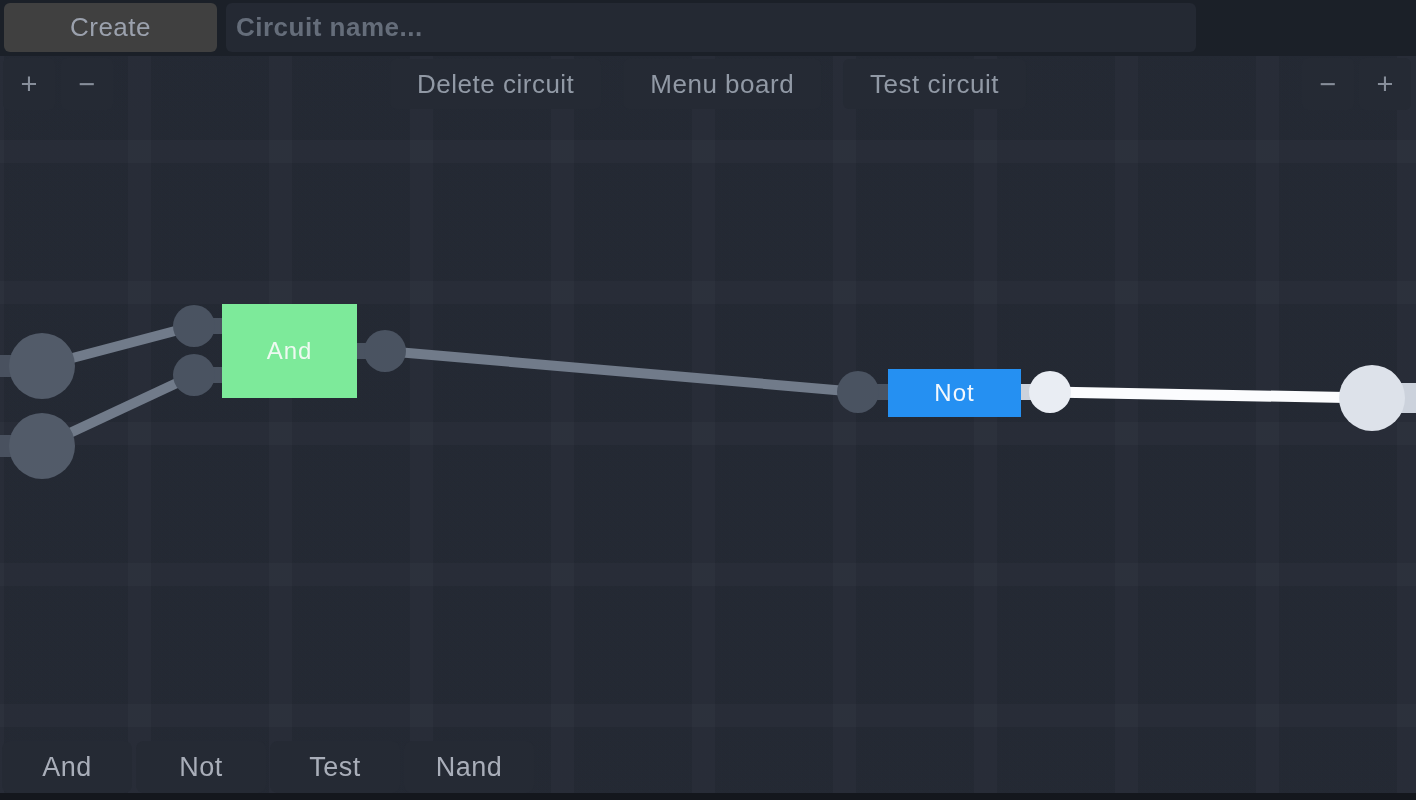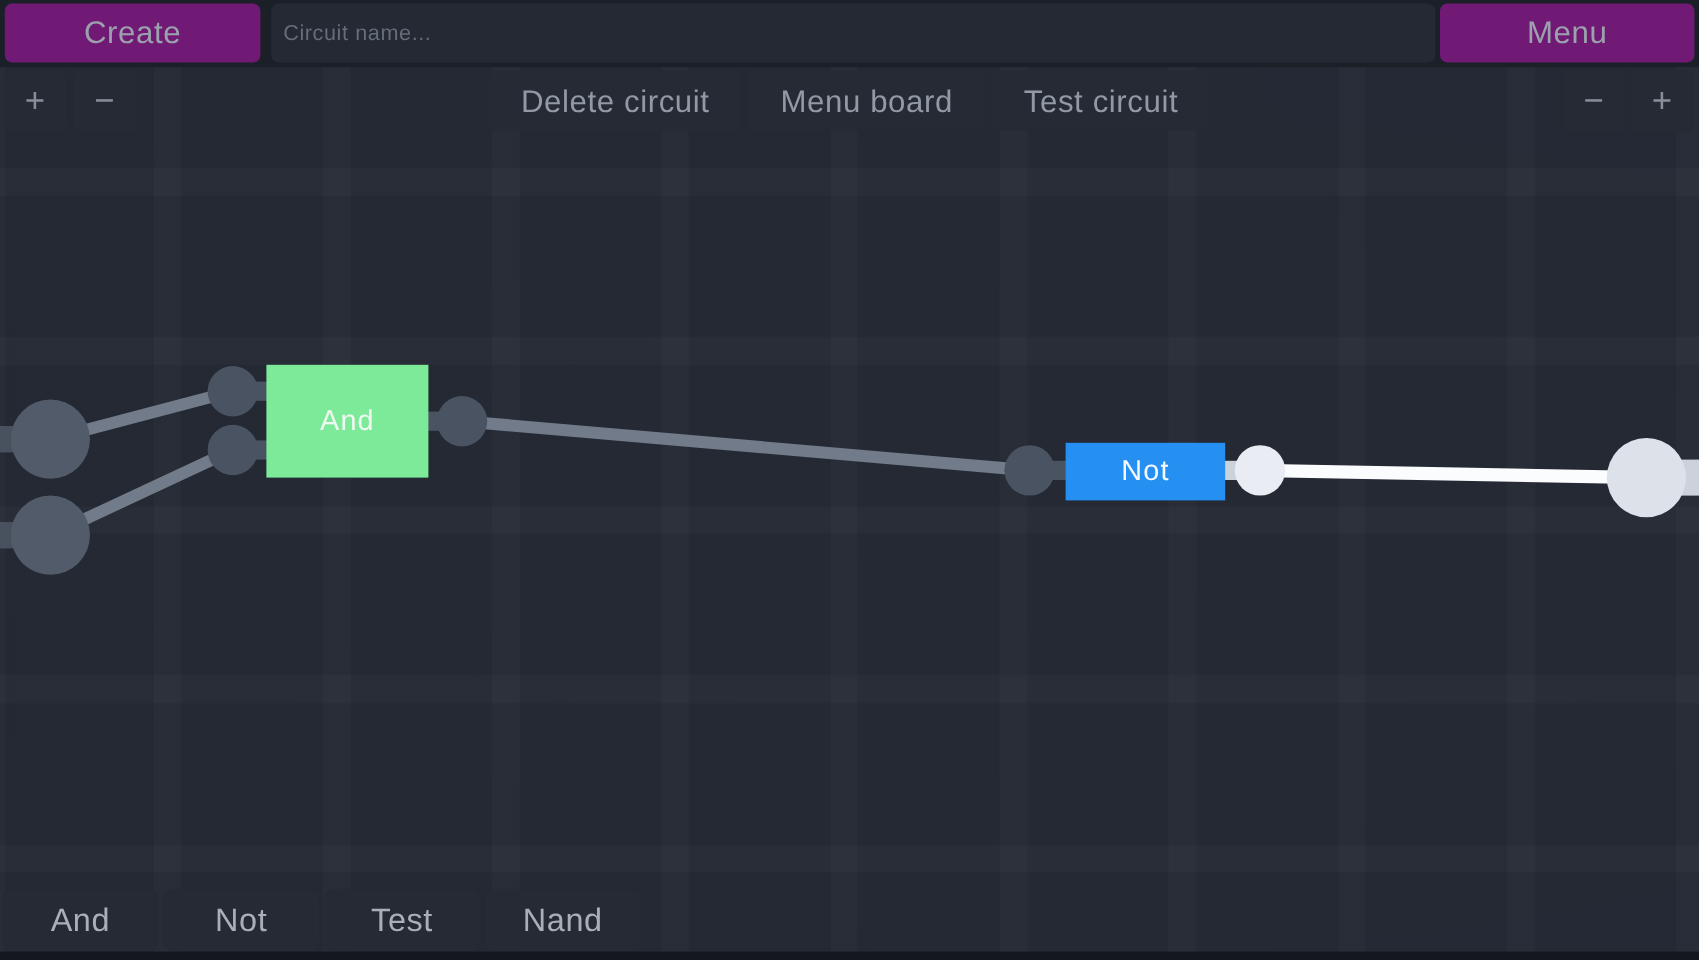--- a/index.html
+++ b/index.html
@@ -26,52 +26,52 @@
   }
   #and-label{left:222px;top:304px;width:135px;height:94px;color:#eef9f1;}
   #not-label{left:888px;top:369px;width:133px;height:48px;color:#f4f8fd;}
   
   #topbar{
     position:absolute;left:0;top:0;width:1416px;height:56px;
     background:#1b2028;
   }
   .bar-btn{
     position:absolute;top:3px;height:49px;
-    background:#701a75;border:none;border-radius:6px;
+    background:#404040;border:none;border-radius:6px;
     color:#9ba1ad;font-size:26px;letter-spacing:0.5px;
     font-family:inherit;
     display:flex;align-items:center;justify-content:center;
     box-sizing:border-box;cursor:pointer;
   }
   #create-btn{left:4px;width:213px;}
   #menu-btn{left:1200px;width:212px;}
   #circuit-name{
     position:absolute;left:226px;top:3px;width:970px;height:49px;
     background:#242933;border:none;border-radius:6px;outline:none;
-    color:#cfd3da;font-size:18px;letter-spacing:0.5px;
-    font-family:inherit;padding:0 0 0 10px;box-sizing:border-box;
+    color:#cfd3da;font-size:26px;letter-spacing:0.5px;
+    font-family:inherit;padding:0 0 0 10px;box-sizing:border-box;font-weight:bold;
   }
   #circuit-name::placeholder{color:#656d7a;opacity:1;}
   
   .zoom-btn{
     position:absolute;top:58px;width:52px;height:52px;
     background:#252a34;border:none;border-radius:6px;
     color:#878e9a;font-size:29px;
     font-family:inherit;
     display:flex;align-items:center;justify-content:center;
     cursor:pointer;
   }
   #zoom-in-left{left:3px;}
   #zoom-out-left{left:61px;}
   #zoom-out-right{left:1302px;}
   #zoom-in-right{left:1359px;}
   
   #center-toolbar{
     position:absolute;top:59px;left:50%;transform:translateX(-50%);
-    display:flex;gap:5px;
+    display:flex;gap:22px;
   }
   .tool-btn{
     height:50px;padding:0 27px;
     background:#252a34;border:none;border-radius:6px;
     color:#9199a5;font-size:26px;letter-spacing:0.5px;
     font-family:inherit;
     display:flex;align-items:center;justify-content:center;
     cursor:pointer;white-space:nowrap;
   }
   
@@ -126,21 +126,20 @@
     <circle cx="858" cy="392" r="21" fill="#4a5361"></circle>
     <circle cx="1050" cy="392" r="21" fill="#e9edf3"></circle>
   </svg>
   <div class="gate-label" id="and-label">And</div>
   <div class="gate-label" id="not-label">Not</div>
 </div>
 
 <div id="topbar">
   <button class="bar-btn" id="create-btn">Create</button>
   <input id="circuit-name" type="text" placeholder="Circuit name..." style="">
-  <button class="bar-btn" id="menu-btn">Menu</button>
 </div>
 
 <button class="zoom-btn" id="zoom-in-left">+</button>
 <button class="zoom-btn" id="zoom-out-left">−</button>
 <button class="zoom-btn" id="zoom-out-right">−</button>
 <button class="zoom-btn" id="zoom-in-right">+</button>
 
 <div id="center-toolbar">
   <button class="tool-btn">Delete circuit</button>
   <button class="tool-btn">Menu board</button>

